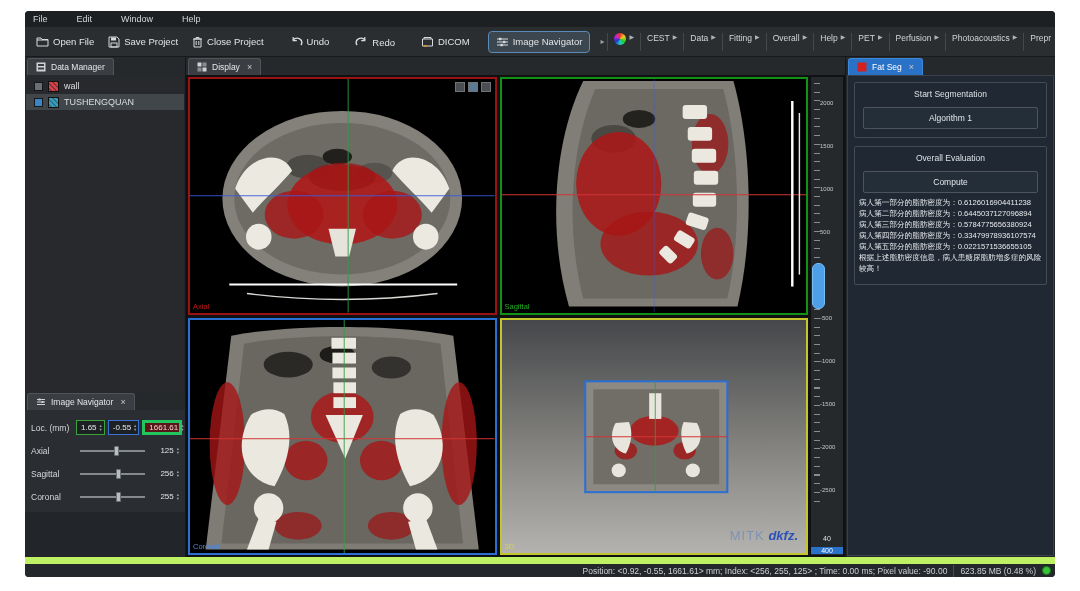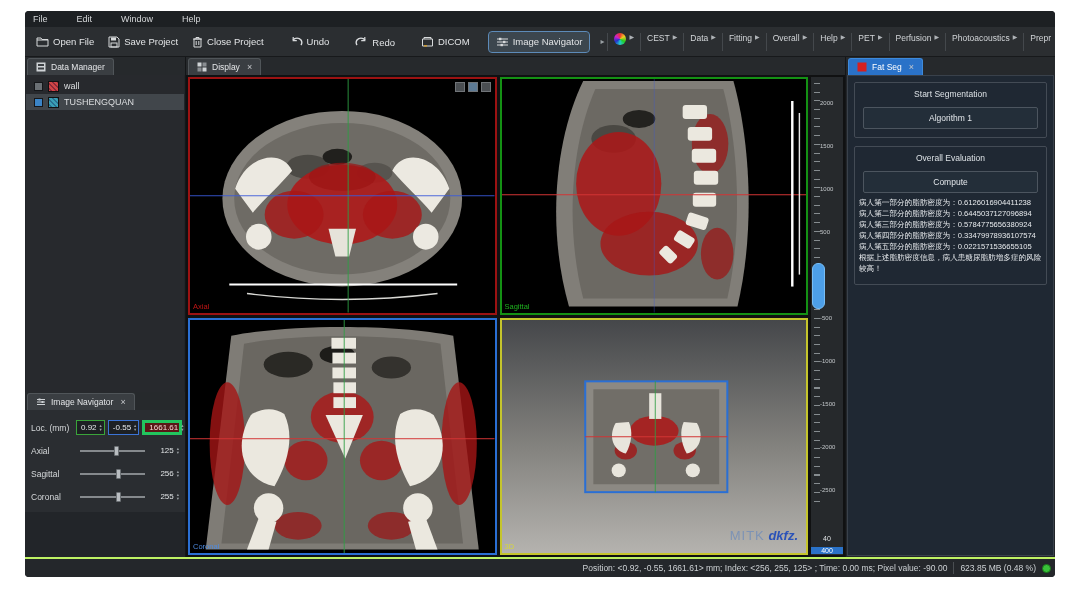--- a/index.html
+++ b/index.html
@@ -87,21 +87,21 @@
   .lw-val.win { background:#2a72c8; color:#fff; }
 
   
   .fs-body { flex:1; background:#1f2833; border:1px solid #39414b; margin:0 1px 1px 1px; padding:6px; overflow:hidden; }
   .fs-group { border:1px solid #434b55; border-radius:2px; margin-bottom:8px; padding-bottom:8px; }
   .fs-title { text-align:center; font-size:8.5px; color:#dbe0e4; padding:6px 0 8px 0; }
   .fs-btn { display:block; margin:0 8px; height:22px; line-height:20px; text-align:center; background:#232e39; border:1px solid #4c555f; border-radius:2px; color:#e2e6ea; font-size:8.5px; }
   .fs-results { padding:4px 2px 2px 4px; font-size:7.6px; line-height:11px; color:#e8ebee; }
 
   
-  .statusbar { position:absolute; left:0; bottom:0; width:100%; height:20px; background:#24272b; border-top:2px solid #bef264; display:flex; align-items:center; justify-content:flex-end; font-size:8.5px; color:#ced2d5; padding-right:4px; gap:6px; }
+  .statusbar { position:absolute; left:0; bottom:0; width:100%; height:20px; background:#24272b; border-top:7px solid #bef264; display:flex; align-items:center; justify-content:flex-end; font-size:8.5px; color:#ced2d5; padding-right:4px; gap:6px; }
   .sb-sep { width:1px; height:12px; background:#4a4e52; }
   .sb-dot { width:9px; height:9px; border-radius:50%; background:#39c339; border:1px solid #1c7a1c; flex:none; }
 </style>
 </head>
 <body>
 
 <div class="app">
 
   <div class="menubar">
     <span>File</span>
@@ -257,21 +257,21 @@
                 <rect x="5.5" y="4" width="2" height="2" fill="#cfd3d6"></rect>
               </svg>
             <span>Image Navigator</span>
             <span class="close">×</span>
           </div>
         </div>
         <div class="nav-body">
           <div class="nav-row">
             <span class="nav-label">Loc. (mm)</span>
             <span class="spin green">
-                <span>0.92</span>
+                <span>1.65</span>
                 <span class="arrows">
                   <span>▴</span>
                   <span>▾</span>
                 </span>
               </span>
             <span class="spin blue">
                 <span>-0.55</span>
                 <span class="arrows">
                   <span>▴</span>
                   <span>▾</span>

